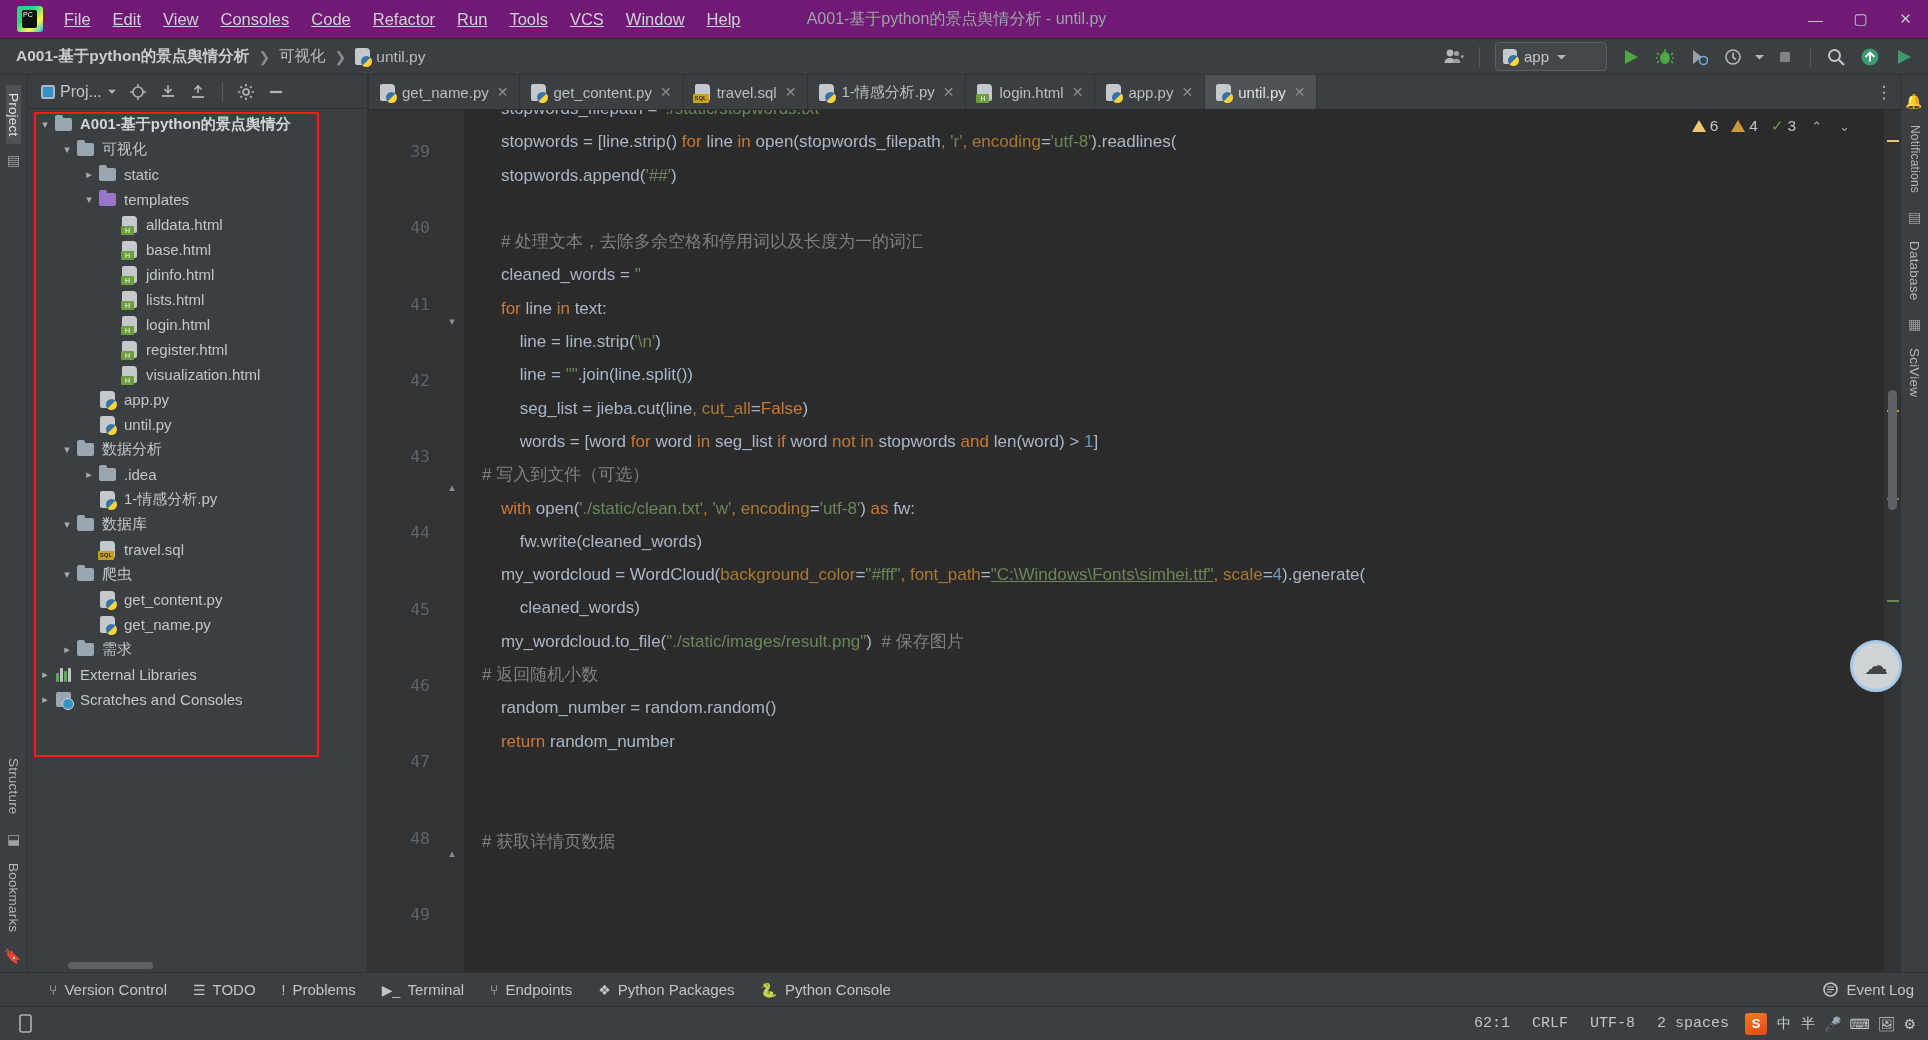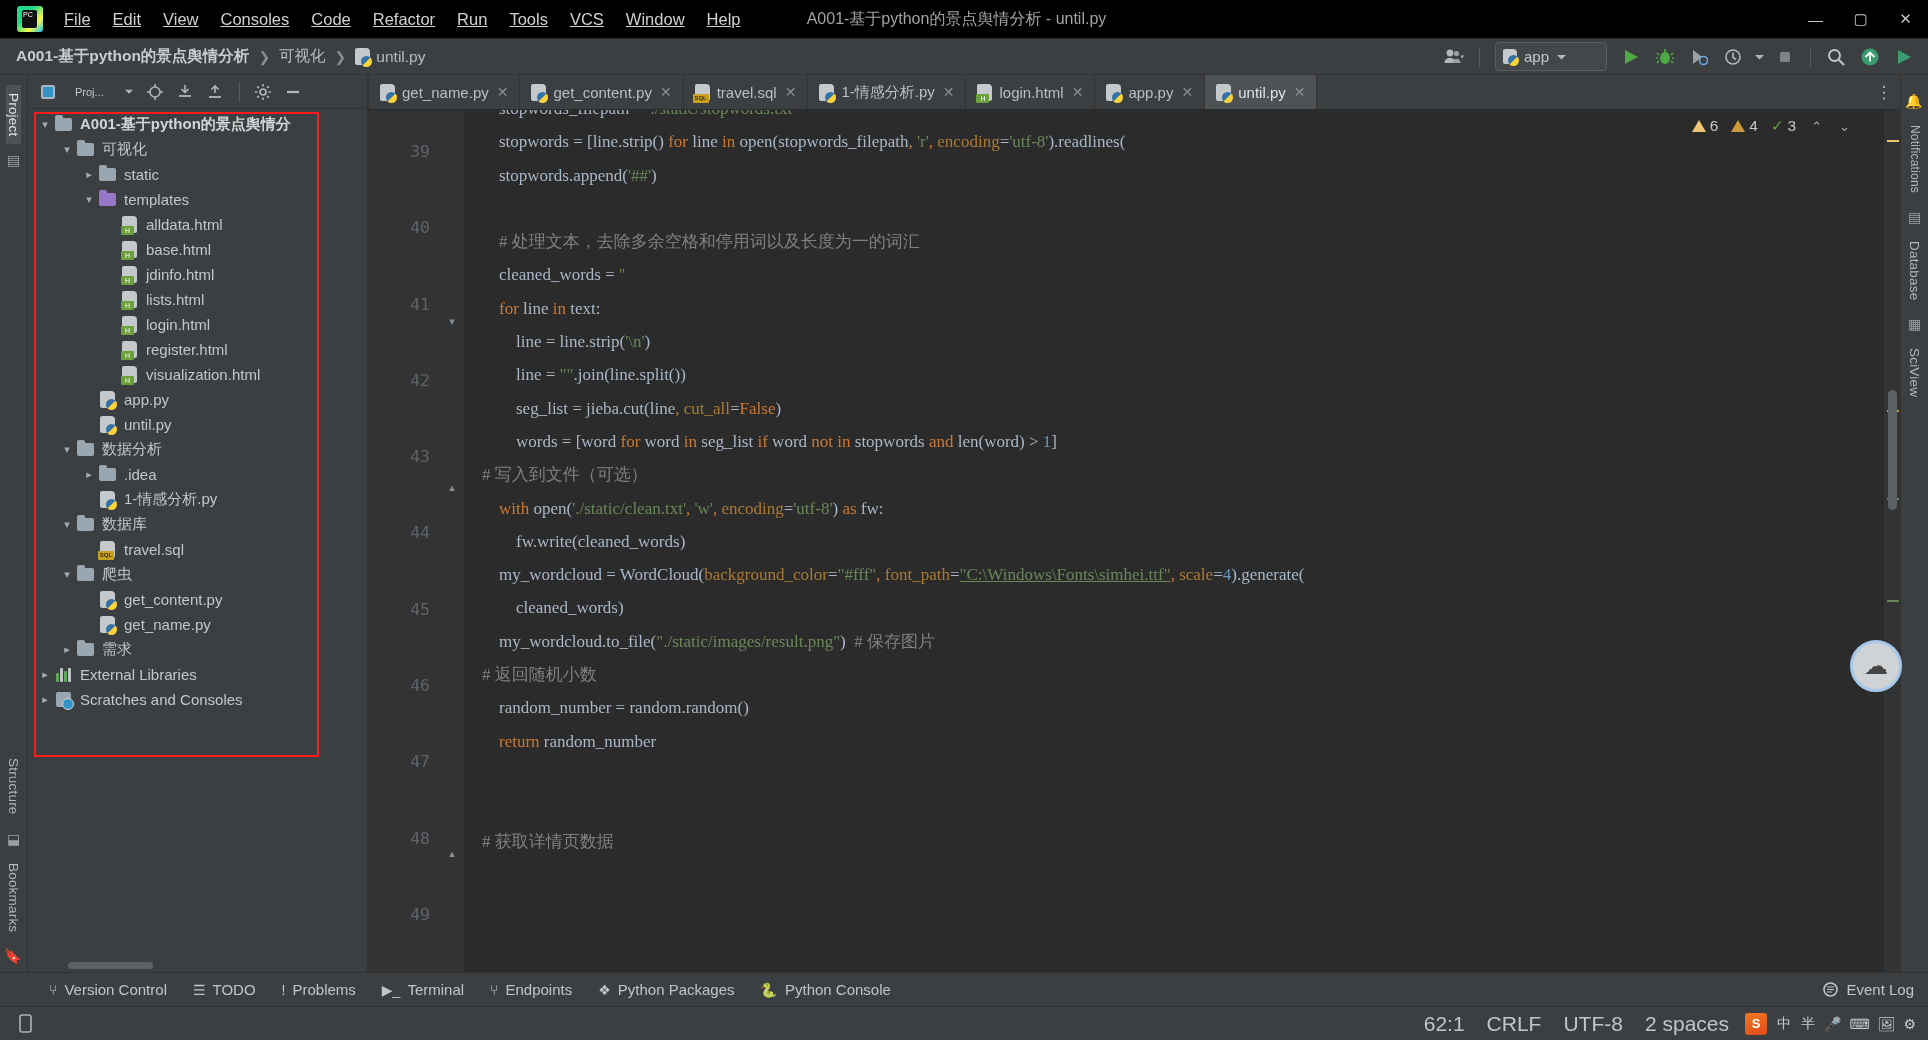--- a/index.html
+++ b/index.html
@@ -7,21 +7,21 @@
     width: 1928px; height: 1040px;
     background: #3c3f41;
     font-family: "Liberation Sans", sans-serif;
     overflow: hidden;
     color: #bbbbbb;
   }
   .app { width:1928px; height:1040px; display:flex; flex-direction:column; position:relative; }
 
   
   .titlebar {
-    height:39px; background:#000000; display:flex; align-items:center;
+    height:39px; background:#701a75; display:flex; align-items:center;
     border-bottom:1px solid #2b2b2b; flex:none; position:relative;
   }
   .pc-logo { width:26px; height:26px; margin-left:17px; margin-right:10px; position:relative; flex:none;
     background: linear-gradient(135deg,#21d789 0%,#21d789 35%,#fcf84a 70%,#07c3f2 100%);
     border-radius:3px; }
   .pc-logo:after {
     content:""; position:absolute; left:5px; top:4px; width:15px; height:18px;
     background:#111; border-radius:2px;
   }
   .pc-logo .pct { position:absolute; left:6px; top:5px; font-size:7px; color:#fff; z-index:3; font-family:"Liberation Sans",sans-serif; }
@@ -68,21 +68,21 @@
   .rail-lbl.sel { background:#4e5254; color:#e0e2e4; }
   .rail-icn { margin:8px 0; font-size:14px; color:#9aa0a3; }
 
   
   .railR { width:28px; background:#3c3f41; border-left:1px solid #323232; flex:none;
            display:flex; flex-direction:column; align-items:center; padding-top:10px; }
 
   
   .proj { width:340px; background:#3c3f41; flex:none; display:flex; flex-direction:column; border-right:1px solid #323232; }
   .proj-head { height:34px; display:flex; align-items:center; padding:0 6px 0 8px; gap:3px; border-bottom:1px solid #323232; }
-  .proj-title { display:flex; align-items:center; gap:20px; font-size:11px; color:#c3c6c8; padding:3px 5px; border-radius:3px; }
+  .proj-title { display:flex; align-items:center; gap:5px; font-size:16px; color:#c3c6c8; padding:3px 5px; border-radius:3px; }
   .sq-icon { width:14px; height:14px; border:2px solid #a9b7c6; border-radius:2px; background:#3592c4; }
   .pi-btn { width:27px; height:26px; display:flex; align-items:center; justify-content:center; border-radius:3px; color:#b2b6b8; font-size:14px; }
   .tree { flex:1; overflow:hidden; position:relative; padding-top:3px; }
   .tnode { height:25px; display:flex; align-items:center; font-size:15px; color:#c4c7c9; white-space:nowrap; }
   .arrow { width:18px; text-align:center; color:#a7abad; font-size:11px; flex:none; }
   .arrow.none { visibility:hidden; }
   .ticon { width:19px; margin-right:7px; flex:none; display:flex; align-items:center; justify-content:center; }
   .tlabel.bold { font-weight:bold; color:#d3d6d8; }
   .hl-box { position:absolute; border:2px solid #ff1a1a; pointer-events:none; }
   .proj-scroll { height:14px; background:#3c3f41; display:flex; align-items:center; }
@@ -118,21 +118,21 @@
   .tabs-more { margin-left:auto; width:32px; display:flex; align-items:center; justify-content:center; color:#b2b6b8; font-size:17px; }
 
   .code-area { flex:1; display:flex; min-height:0; position:relative; background:#2b2b2b; overflow:hidden; }
   .gutter { width:72px; background:#313335; flex:none; padding-top:6px; text-align:right; position:relative; }
   .gutter .ln { height:33.3px; line-height:33.3px; font-size:16.5px; color:#606366; padding-right:10px;
                 font-family:"DejaVu Sans Mono","Liberation Mono",monospace;margin-top:43px; }
   .foldcol { width:24px; background:#313335; flex:none; padding-top:6px; position:relative; }
   .fold { position:absolute; left:6px; width:12px; height:12px; color:#8a8d8f; font-size:11px; text-align:center; line-height:11px; }
   .code {
     flex:1; padding-top:6px; position:relative; min-width:0; overflow:hidden;
-    font-family:Liberation Serif, serif; font-size:17px;
+    font-family:Liberation Sans, sans-serif; font-size:17px;
   }
   .cl { height:33.3px; line-height:33.3px; white-space:pre; padding-left:18px; color:#a9b7c6; }
   .k  { color:#cc7832; } 
   .s  { color:#6a8759; } 
   .c  { color:#808080; } 
   .n  { color:#6897bb; }
   .pa { color:#aa7a33; } 
   .sgl{ color:#cc7832; }
   .u  { text-decoration:underline; text-decoration-color:#6a8759; }
 
@@ -167,21 +167,21 @@
   .tb-right { margin-left:auto; display:flex; align-items:center; padding-right:14px; }
   .evt { display:flex; align-items:center; gap:7px; font-size:15px; color:#c2c5c7; }
 
   
   .status {
     height:34px; background:#3c3f41; display:flex; align-items:center; flex:none;
     border-top:1px solid #323232; padding:0 8px 0 12px;
   }
   .st-left { width:26px; display:flex; align-items:center; justify-content:center; color:#aeb2b4; }
   .st-right { margin-left:auto; display:flex; align-items:center; gap:0; }
-  .st-item { font-size:21px; color:#c2c5c7; padding:4px 11px; border-radius:3px; white-space:nowrap; }
+  .st-item { font-size:15px; color:#c2c5c7; padding:4px 11px; border-radius:3px; white-space:nowrap;font-family:Liberation Mono, monospace; }
   .sogou { width:22px; height:22px; border-radius:3px; background:linear-gradient(160deg,#f47a20,#e0491a); color:#fff;
            font-size:13px; display:flex; align-items:center; justify-content:center; margin:0 5px; font-weight:bold; }
   .ime { font-size:14px; color:#c9cccf; padding:0 5px; }
   .tray-ic { font-size:14px; color:#c9cccf; padding:0 4px; }
 </style>
 </head>
 <body>
 
 <div class="app">
 

